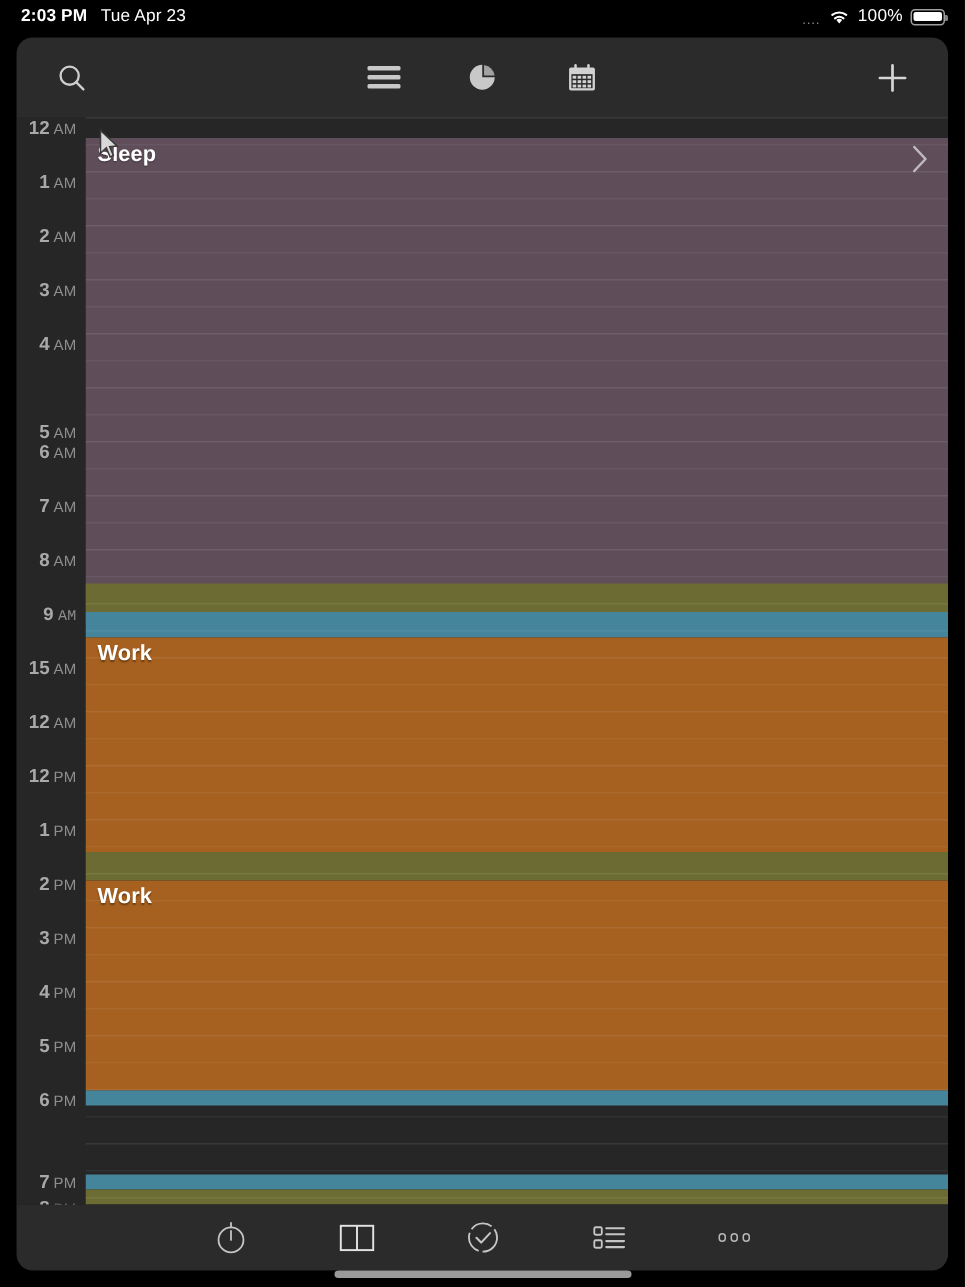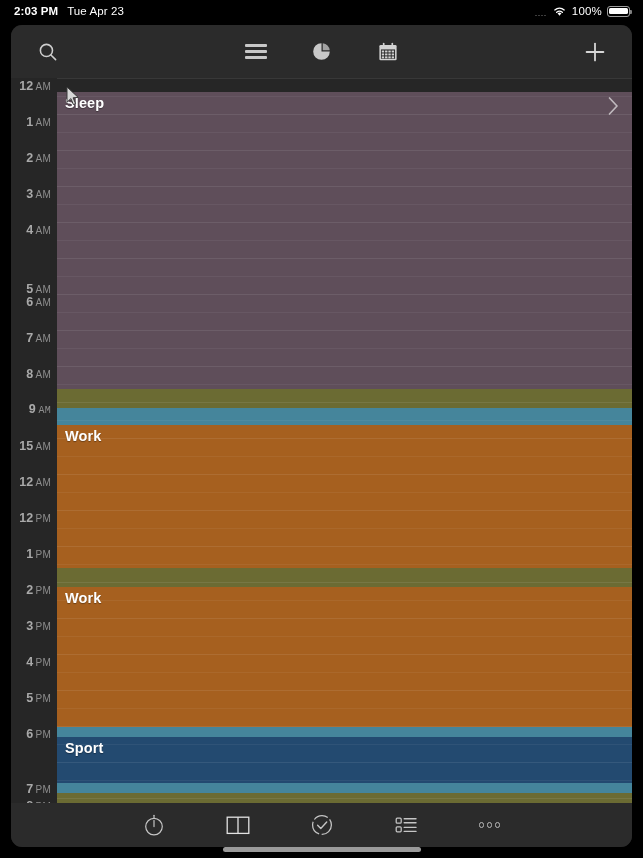--- a/index.html
+++ b/index.html
@@ -205,23 +205,20 @@
         <div class="event" style="top: 311px; height: 19px; background: rgb(107, 107, 51);"></div>
         <div class="event" style="top: 330px; height: 17px; background: rgb(69, 133, 155);"></div>
         <div class="event" style="top: 347px; height: 143px; background: rgb(166, 96, 31);">
           <span class="title">Work</span>
         </div>
         <div class="event" style="top: 490px; height: 19px; background: rgb(107, 107, 51);"></div>
         <div class="event" style="top: 509px; height: 140px; background: rgb(166, 96, 31);">
           <span class="title">Work</span>
         </div>
         <div class="event" style="top: 649px; height: 10px; background: rgb(69, 133, 155);"></div>
-        <div class="event" style="top: 659px; height: 46px; background: rgb(35, 74, 112);">
-          <span class="title">Sport</span>
-        </div>
         <div class="event" style="top: 705px; height: 10px; background: rgb(69, 133, 155);"></div>
         <div class="event" style="top: 715px; height: 14px; background: rgb(107, 107, 51);"></div>
       </div>
     <div id="gridlines">
         <div class="gl hour" style="top: 0px;"></div>
         <div class="gl" style="top: 18px;"></div>
         <div class="gl hour" style="top: 36px;"></div>
         <div class="gl" style="top: 54px;"></div>
         <div class="gl hour" style="top: 72px;"></div>
         <div class="gl" style="top: 90px;"></div>

